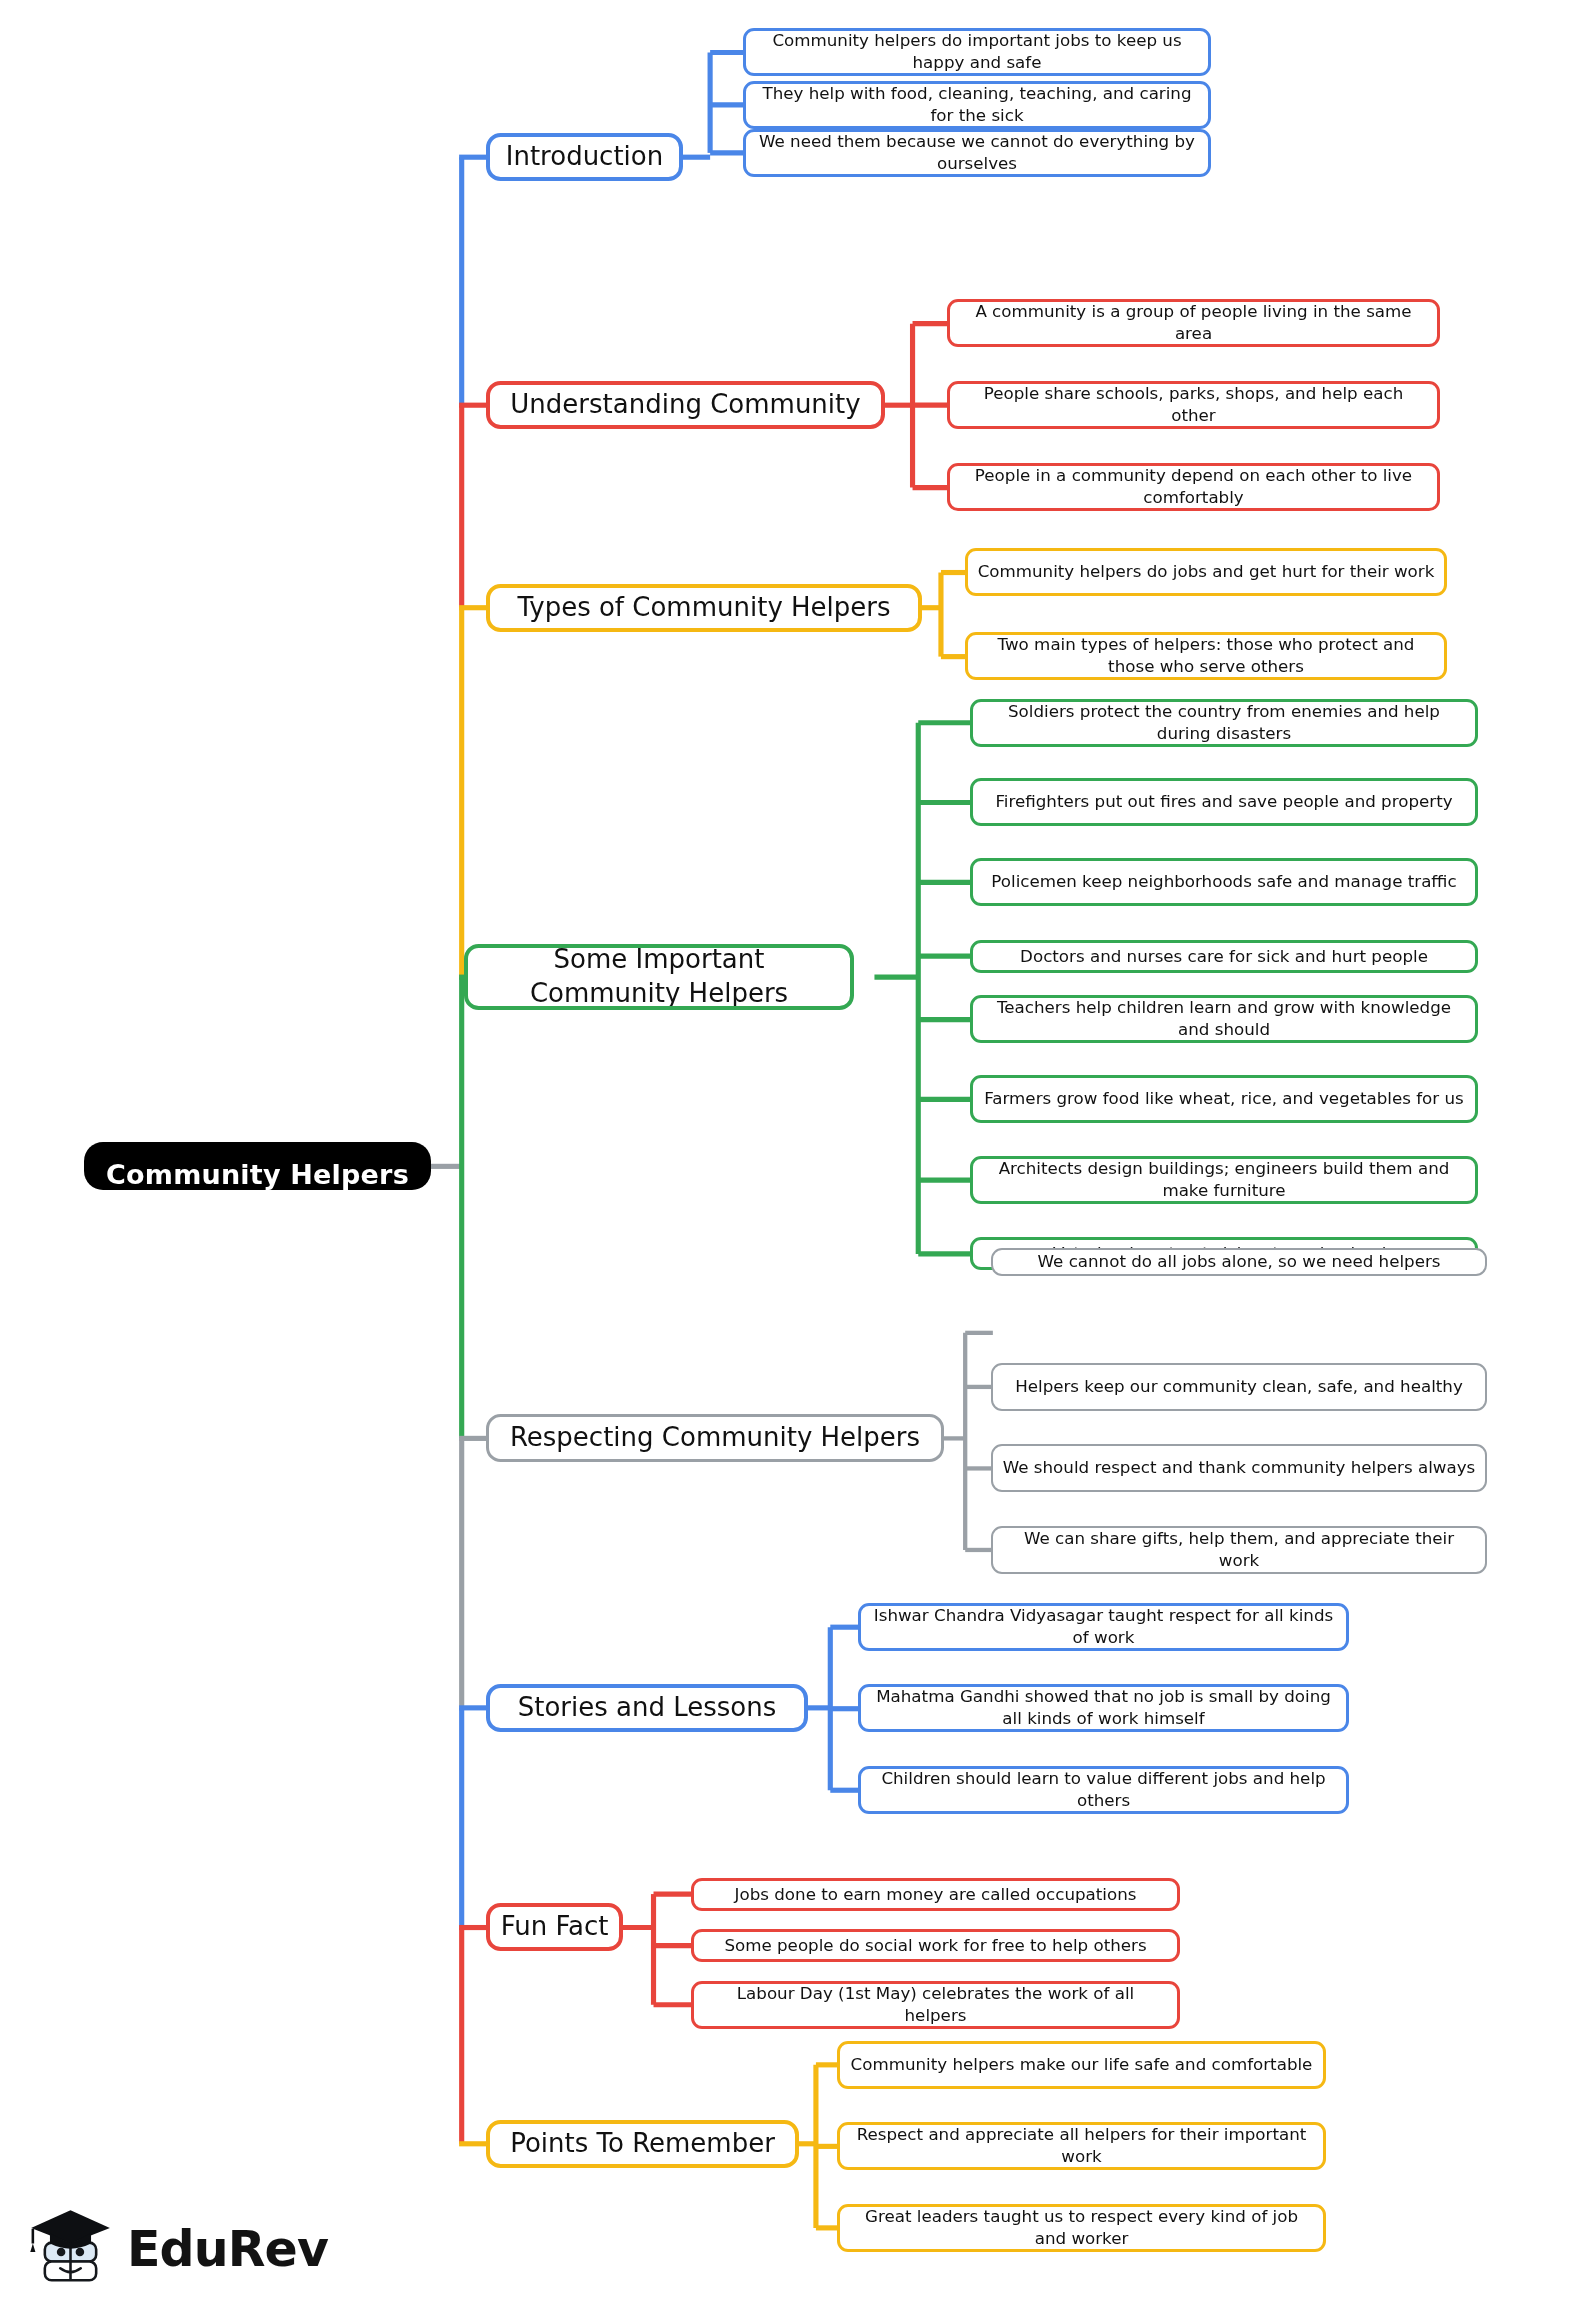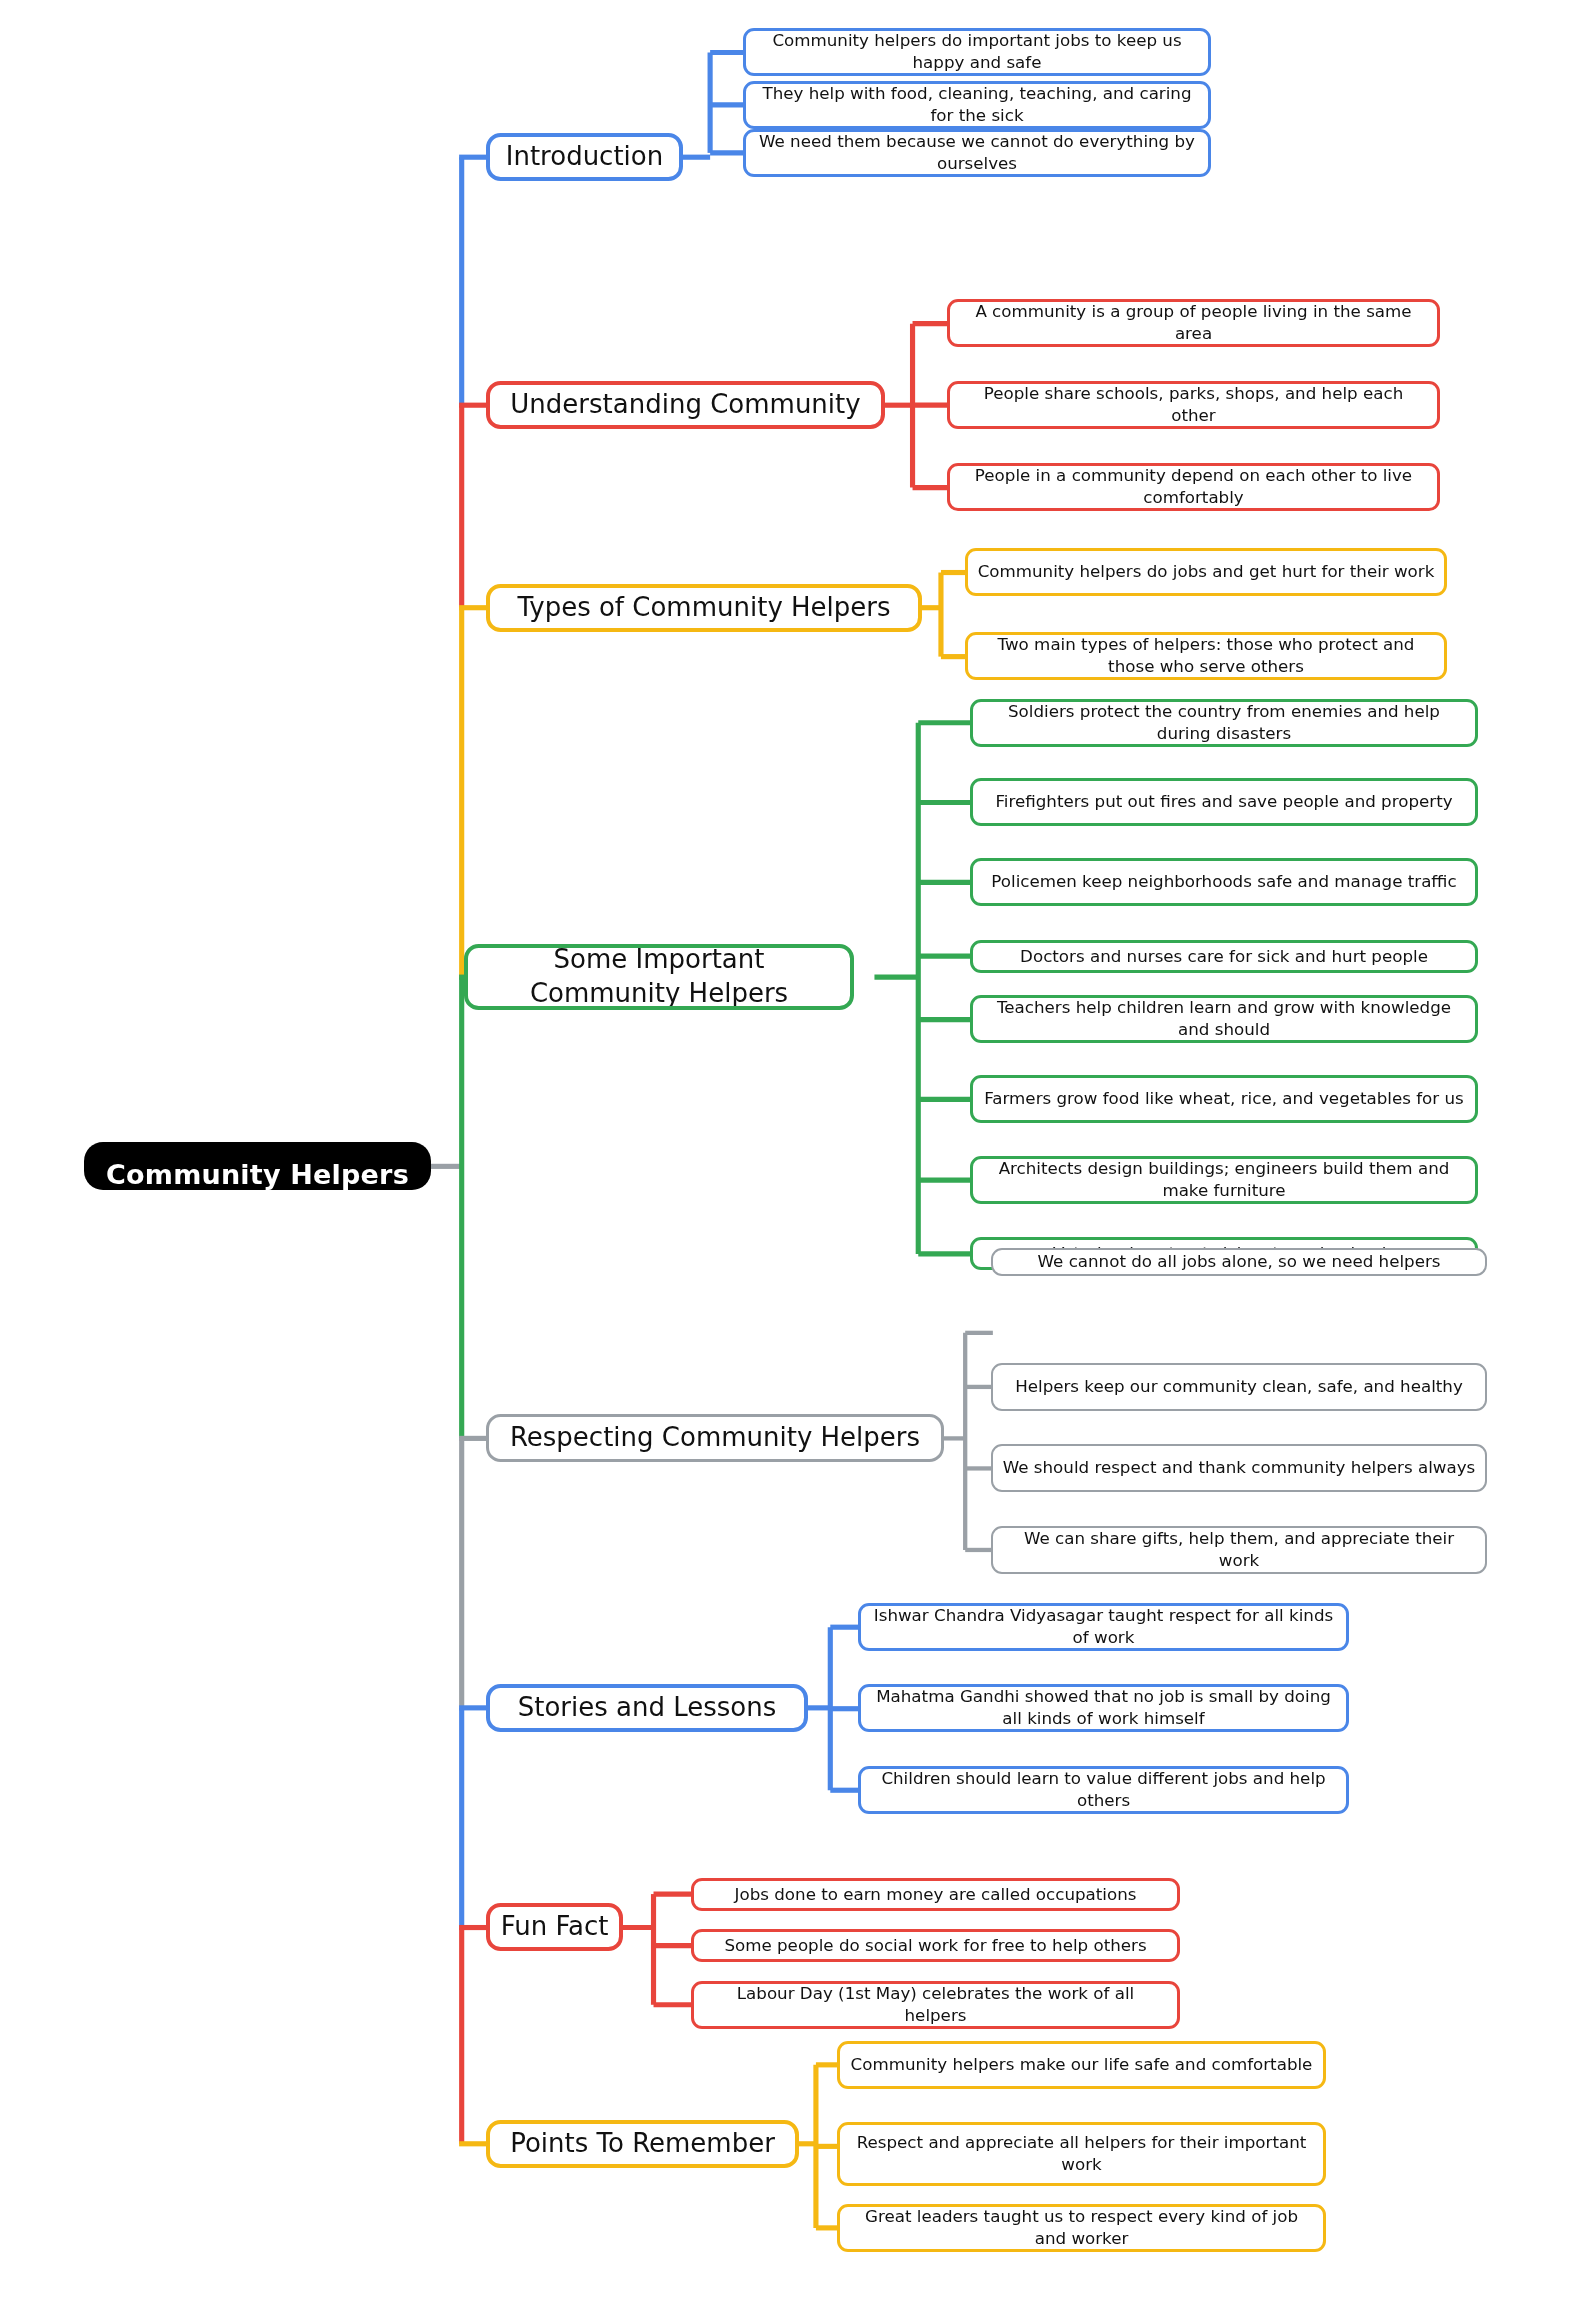--- a/index.html
+++ b/index.html
@@ -266,23 +266,46 @@
       </div>
       <div class="node leaf" style="left: 691px; top: 1981px; width: 489px; height: 48px; border-color: rgb(232, 69, 60);">
         <span>Labour Day (1st May) celebrates the work of all helpers</span>
       </div>
       <div class="node branch" style="left: 486px; top: 2120px; width: 313px; height: 48px; border-color: rgb(245, 184, 19);">
         <span>Points To Remember</span>
       </div>
       <div class="node leaf" style="left: 837px; top: 2041px; width: 489px; height: 48px; border-color: rgb(245, 184, 19);">
         <span>Community helpers make our life safe and comfortable</span>
       </div>
-      <div class="node leaf" style="left: 837px; top: 2122px; width: 489px; height: 64px; border-color: rgb(245, 184, 19);">
+      <div class="node leaf" style="left: 837px; top: 2122px; width: 489px; height: 48px; border-color: rgb(245, 184, 19);">
         <span>Respect and appreciate all helpers for their important work</span>
       </div>
       <div class="node leaf" style="left: 837px; top: 2204px; width: 489px; height: 48px; border-color: rgb(245, 184, 19);">
         <span>Great leaders taught us to respect every kind of job and worker</span>
       </div>
     </div>
 
+  <div id="logo">
+    <svg id="logo-mark" viewBox="0 0 104 104" xmlns="http://www.w3.org/2000/svg">
+
+      <rect x="22" y="44" width="60" height="22" rx="8" ry="8" fill="#dce9f5" stroke="#15181c" stroke-width="3"></rect>
+      <rect x="22" y="66" width="60" height="22" rx="8" ry="8" fill="#ffffff" stroke="#15181c" stroke-width="3"></rect>
+      <line x1="52" y1="44" x2="52" y2="88" stroke="#15181c" stroke-width="3"></line>
+
+      <circle cx="41" cy="55" r="5" fill="#15181c"></circle>
+      <circle cx="63" cy="55" r="5" fill="#15181c"></circle>
+
+      <path d="M40 74 Q52 83 64 74" fill="none" stroke="#15181c" stroke-width="3" stroke-linecap="round"></path>
+
+      <path d="M30 40 Q40 33 50 40" fill="none" stroke="#15181c" stroke-width="4" stroke-linecap="round"></path>
+      <path d="M54 40 Q64 33 74 40" fill="none" stroke="#15181c" stroke-width="4" stroke-linecap="round"></path>
+
+      <path d="M52 6 L98 27 L52 45 L6 27 Z" fill="#0d0f12"></path>
+      <path d="M28 33 L28 45 Q52 57 76 45 L76 33 L52 45 Z" fill="#0d0f12"></path>
+
+      <path d="M8 28 L8 45" stroke="#0d0f12" stroke-width="3" fill="none"></path>
+      <path d="M8 45 L5 55 L11 55 Z" fill="#0d0f12"></path>
+    </svg>
+    <div id="logo-text">EduRev</div>
+  </div>
 
 </div>
 
 
 </body></html>

